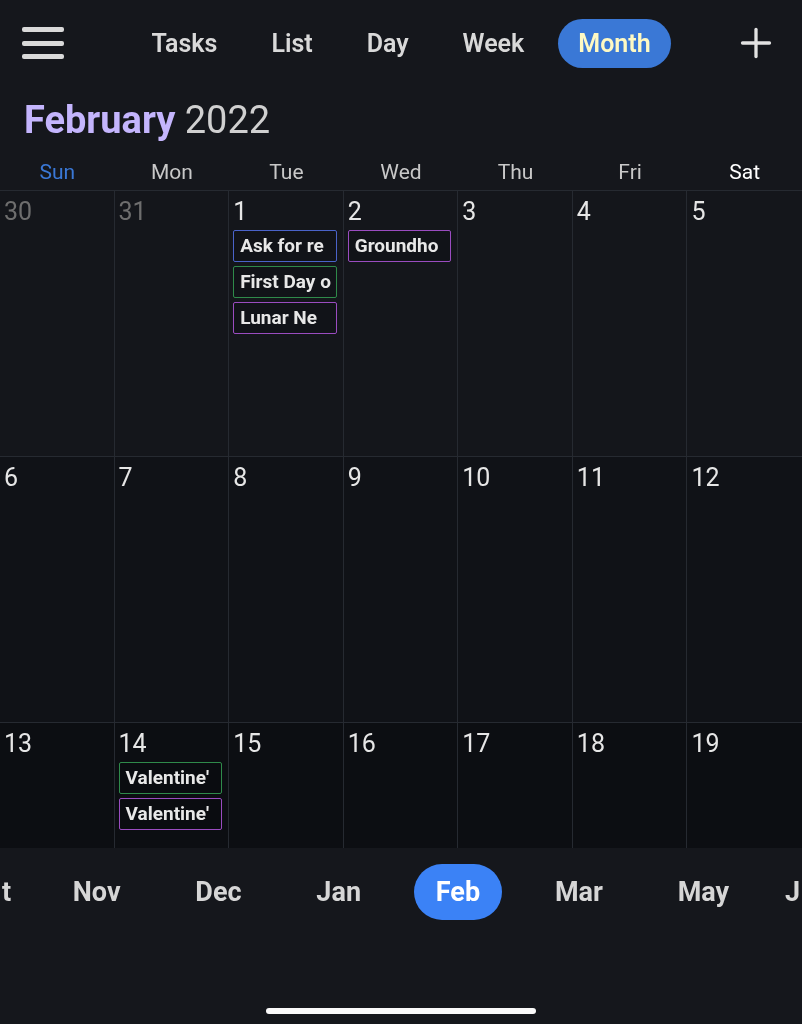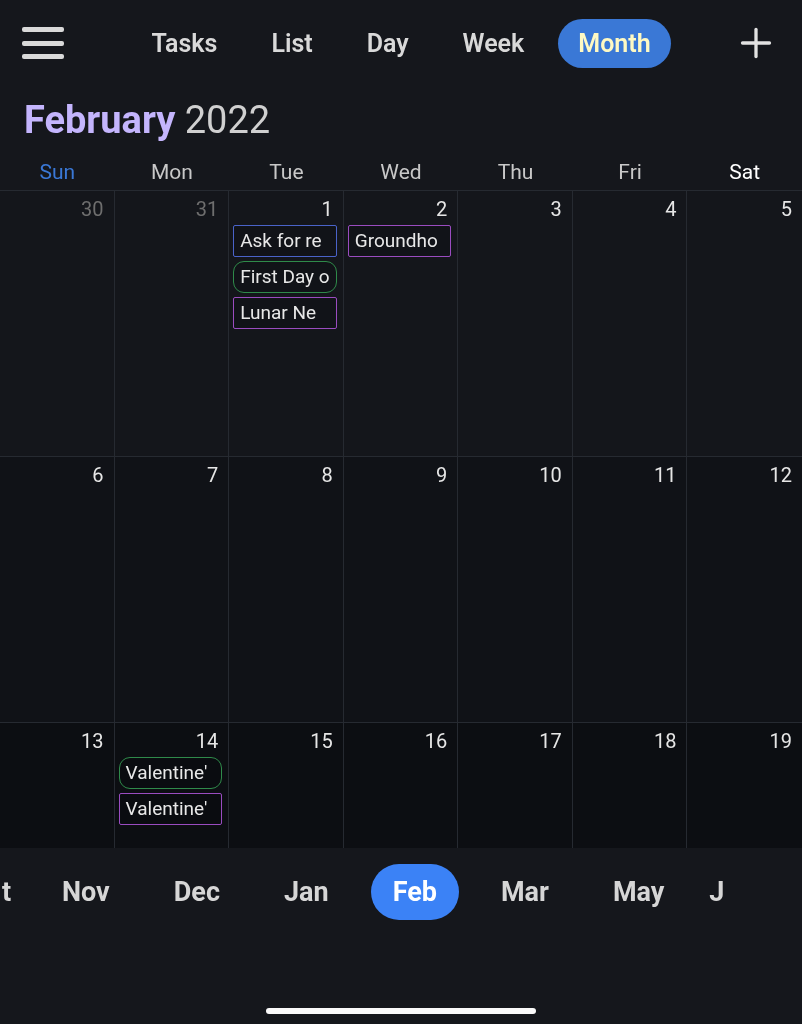--- a/index.html
+++ b/index.html
@@ -80,59 +80,60 @@
     position: relative;
     padding: 6px 6px 4px 4px;
     overflow: hidden;
     cursor: pointer;
   }
   .cell:nth-child(7n) { border-right: none; }
   .cell:nth-child(-n+7) { background:#14161b; }
   .cell:nth-child(n+8):nth-child(-n+14) { background:#101217; }
   .cell:nth-child(n+15) { background:#0c0e12; }
   .cell .num {
-    text-align: right;
-    font-size: 20px;
+    text-align: left;
+    font-size: 25px;
     color:#e6e6e6;
     padding-right:4px;
     padding-bottom:4px;
   }
   .cell.other .num { color:#6e6e6e; }
   .events { display:flex; flex-direction:column; gap:4px; }
   .event {
     font-size: 19px;
     padding: 3px 6px 4px 6px;
     border: 1.5px solid;
     border-radius: 2px;
     white-space: nowrap;
     overflow: hidden;
     color:#e8e8e8;
     background: rgba(0,0,0,0.1);
     cursor:pointer;
+    font-weight:bold;
   }
   .event.blue   { border-color:#4a63c9; }
-  .event.green  { border-color:#2f8a4a;border-radius:11px; }
+  .event.green  { border-color:#2f8a4a; }
   .event.purple { border-color:#9a4cc0; }
 
   
   .monthstrip {
     position: absolute;
     left:0; right:0;
     top: calc(86px + 72px + 32px + 266px*3 - 140px);
   }
   
   .monthstrip {
     position:absolute;
     bottom: 34px;
     left:0; right:0;
     height: 88px;
     background:#15171c;
     display:flex;
     align-items:center;
-    justify-content:flex-start;
+    justify-content:space-between;
     gap: 20px;
     padding: 0 2px;
     overflow:hidden;
   }
   .monthstrip .edge {
     font-size:27px; font-weight:700; color:#d6d6d6;
     width:18px; overflow:hidden;
   }
   .monthstrip .month {
     font-size:27px;

